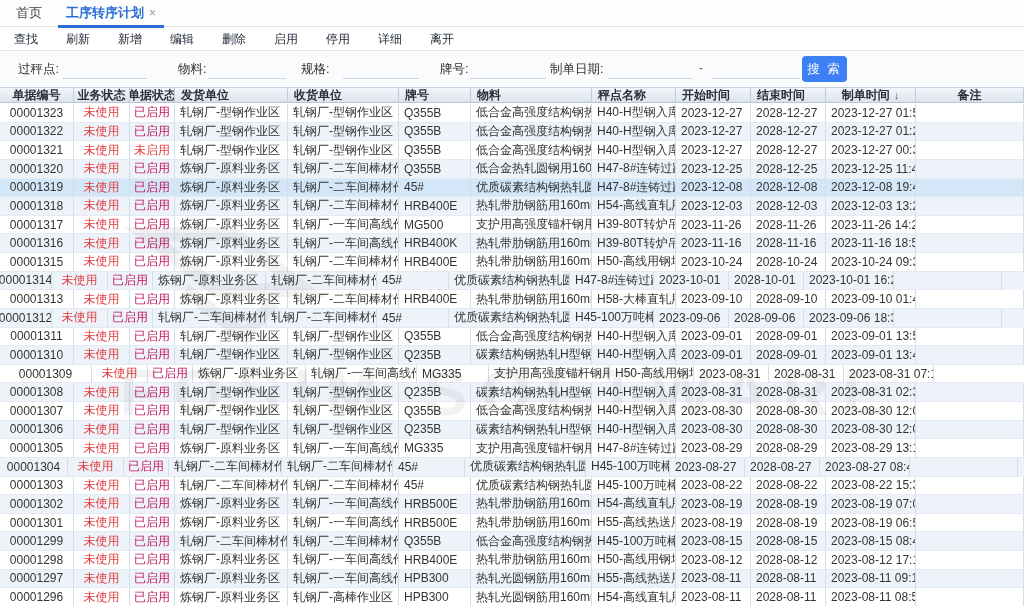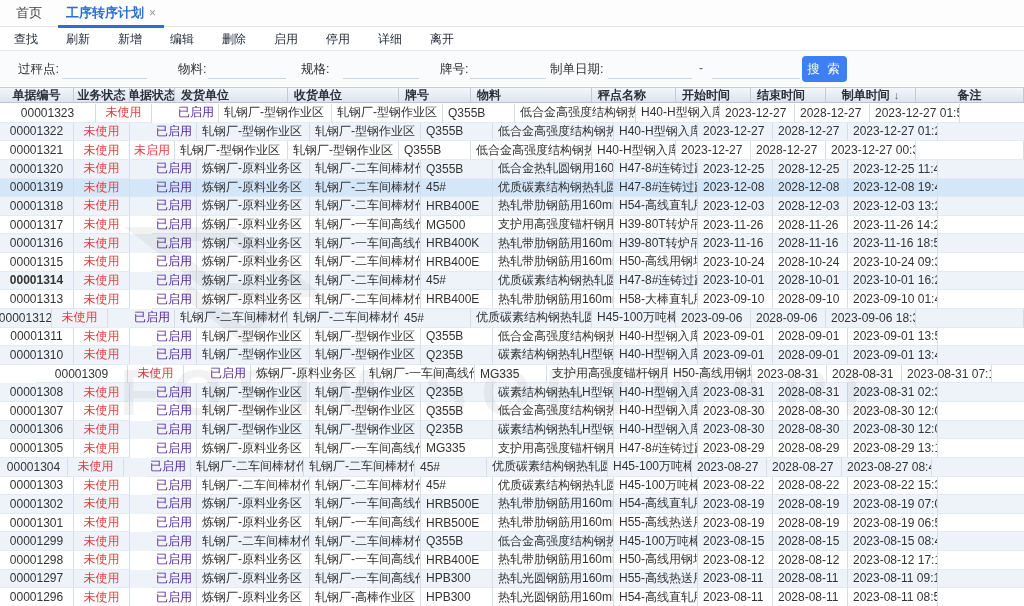--- a/index.html
+++ b/index.html
@@ -82,21 +82,21 @@
   .grid-row.alt { background: #eef3fa; }
   .grid-row.selected { background: #d4e7f8; }
   .g-cell {
     font-size: 12px; color: #333; flex: none;
     display: flex; align-items: center; overflow: hidden; white-space: nowrap;
     border-right: 1px solid #d4deeb; border-bottom: 1px solid #e2eaf4;
     padding: 0 5px;
   }
   .g-cell.center { justify-content: center; }
   .status-red { color: #e03e3e; }
-  .status-blue { color: #4c1d95; margin-left: 22px; }
+  .status-blue { color: #be185d; }
 
   
   .watermark {
     position: absolute; top: 210px; left: 120px; width: 880px; height: 240px;
     pointer-events: none; z-index: 5; opacity: 0.055; color: #222;
   }
   .wm-row1 { display: flex; align-items: center; }
   .wm-logo { width: 210px; height: 140px; }
   .wm-cn { font-size: 105px; font-weight: bold; letter-spacing: 28px; white-space: nowrap; }
   .wm-en {
@@ -193,21 +193,21 @@
         <div class="gh-cell center" style="width: 90px;">
           <span>制单时间</span>
           <span class="sort-arrow">↓</span>
         </div>
         <div class="gh-cell center" style="width: 108px;">
           <span>备注</span>
         </div>
       </div>
     <div class="grid-body" id="grid-body">
         <div class="grid-row">
-          <div class="g-cell center" style="width: 96px;">00001323</div>
+          <div class="g-cell center" style="width: 74px;">00001323</div>
           <div class="g-cell center status-red" style="width: 56px;">未使用</div>
           <div class="g-cell center status-blue" style="width: 45px;">已启用</div>
           <div class="g-cell" style="width: 113px;">轧钢厂-型钢作业区</div>
           <div class="g-cell" style="width: 111px;">轧钢厂-型钢作业区</div>
           <div class="g-cell" style="width: 72px;">Q355B</div>
           <div class="g-cell" style="width: 121px;">低合金高强度结构钢热轧H型钢</div>
           <div class="g-cell" style="width: 84px;">H40-H型钢入库秤</div>
           <div class="g-cell" style="width: 75px;">2023-12-27</div>
           <div class="g-cell" style="width: 75px;">2028-12-27</div>
           <div class="g-cell" style="width: 90px;">2023-12-27 01:51</div>
@@ -319,21 +319,21 @@
           <div class="g-cell" style="width: 111px;">轧钢厂-二车间棒材作业区</div>
           <div class="g-cell" style="width: 72px;">HRB400E</div>
           <div class="g-cell" style="width: 121px;">热轧带肋钢筋用160mm坯</div>
           <div class="g-cell" style="width: 84px;">H50-高线用钢坯计量</div>
           <div class="g-cell" style="width: 75px;">2023-10-24</div>
           <div class="g-cell" style="width: 75px;">2028-10-24</div>
           <div class="g-cell" style="width: 90px;">2023-10-24 09:34</div>
           <div class="g-cell center" style="width: 108px;"></div>
         </div>
         <div class="grid-row alt">
-          <div class="g-cell center" style="width: 74px; font-weight: bold;">00001314</div>
+          <div class="g-cell center" style="width: 52px;">00001314</div>
           <div class="g-cell center status-red" style="width: 56px;">未使用</div>
           <div class="g-cell center status-blue" style="width: 45px;">已启用</div>
           <div class="g-cell" style="width: 113px;">炼钢厂-原料业务区</div>
           <div class="g-cell" style="width: 111px;">轧钢厂-二车间棒材作业区</div>
           <div class="g-cell" style="width: 72px;">45#</div>
           <div class="g-cell" style="width: 121px;">优质碳素结构钢热轧圆钢用</div>
           <div class="g-cell" style="width: 84px;">H47-8#连铸过跨小车</div>
           <div class="g-cell" style="width: 75px;">2023-10-01</div>
           <div class="g-cell" style="width: 75px;">2028-10-01</div>
           <div class="g-cell" style="width: 90px;">2023-10-01 16:26</div>
@@ -389,21 +389,21 @@
           <div class="g-cell" style="width: 111px;">轧钢厂-型钢作业区</div>
           <div class="g-cell" style="width: 72px;">Q235B</div>
           <div class="g-cell" style="width: 121px;">碳素结构钢热轧H型钢</div>
           <div class="g-cell" style="width: 84px;">H40-H型钢入库秤</div>
           <div class="g-cell" style="width: 75px;">2023-09-01</div>
           <div class="g-cell" style="width: 75px;">2028-09-01</div>
           <div class="g-cell" style="width: 90px;">2023-09-01 13:49</div>
           <div class="g-cell center" style="width: 108px;"></div>
         </div>
         <div class="grid-row">
-          <div class="g-cell center" style="width: 92px; margin-left: 36px;">00001309</div>
+          <div class="g-cell center" style="width: 92px;">00001309</div>
           <div class="g-cell center status-red" style="width: 56px;">未使用</div>
           <div class="g-cell center status-blue" style="width: 45px;">已启用</div>
           <div class="g-cell" style="width: 113px;">炼钢厂-原料业务区</div>
           <div class="g-cell" style="width: 111px;">轧钢厂-一车间高线作业区</div>
           <div class="g-cell" style="width: 72px;">MG335</div>
           <div class="g-cell" style="width: 121px;">支护用高强度锚杆钢用160</div>
           <div class="g-cell" style="width: 84px;">H50-高线用钢坯计量</div>
           <div class="g-cell" style="width: 75px;">2023-08-31</div>
           <div class="g-cell" style="width: 75px;">2028-08-31</div>
           <div class="g-cell" style="width: 90px;">2023-08-31 07:16</div>

